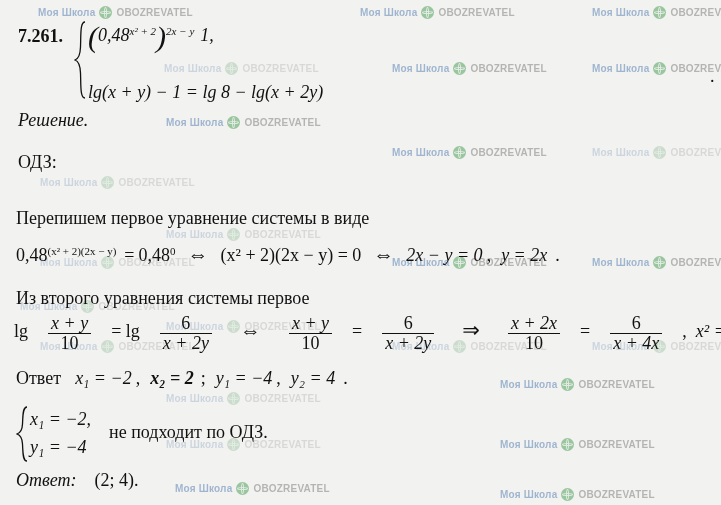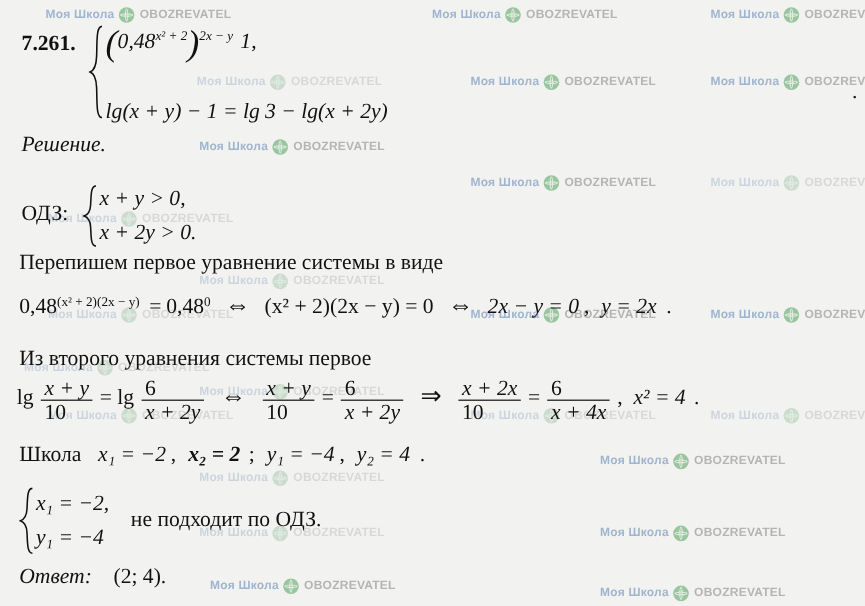--- a/index.html
+++ b/index.html
@@ -89,23 +89,23 @@
     font-size: 11px;
     vertical-align: super;
   }
   .big {
     font-size: 21px;
   }
   
   .frac {
     display: inline-block;
     vertical-align: middle;
-    text-align: left;
+    text-align: center;
     line-height: 1.05;
-    margin: 0 2px;
+    margin: 0 16px;
   }
   .frac .num {
     display: block;
     padding: 0 3px;
   }
   .frac .den {
     display: block;
     border-top: 1px solid #111;
     padding: 0 3px;
   }
@@ -284,49 +284,34 @@
       <span class="brace">
         <svg width="13" height="78" viewBox="0 0 13 78">
           <path d="M11 1 C6 1 7 14 6.5 26 C6.2 34 4 38 1 39 C4 40 6.2 44 6.5 52 C7 64 6 77 11 77" fill="none" stroke="#111" stroke-width="1.3"></path>
         </svg>
       </span>
       <span class="rows">
         <div>
           <span class="bigparen">(</span><span class="t">0,48</span><span class="sup">x² + 2</span><span class="bigparen">)</span><span class="sup">2x − y</span><span class="t" style="margin-left:6px;">1,</span>
         </div>
         <div style="margin-top:18px;">
-          <span class="t">lg(x + y) − 1 = lg 3 − lg(x + 2y)</span>
+          <span class="t">lg(x + y) − 1 = lg 8 − lg(x + 2y)</span>
         </div>
       </span>
     </span>
   </div>
 
   <span class="dot-right" style="left:710px; top:66px;">.</span>
 
   <div class="line" style="left:18px; top:110px;">
     <span class="t ital">Решение.</span>
   </div>
 
   <div class="line" style="left:18px; top:152px;">
     <span class="t">ОДЗ:</span>
-    <span class="sys" style="margin-left:8px;">
-      <span class="brace">
-        <svg width="13" height="52" viewBox="0 0 13 52">
-          <path d="M11 1 C6.5 1 7 9 6.5 17 C6.2 23 4 25 1 26 C4 27 6.2 29 6.5 35 C7 43 6.5 51 11 51" fill="none" stroke="#111" stroke-width="1.3"></path>
-        </svg>
-      </span>
-      <span class="rows">
-        <div>
-          <span class="t ital">x + y &gt; 0,</span>
-        </div>
-        <div>
-          <span class="t ital">x + 2y &gt; 0.</span>
-        </div>
-      </span>
-    </span>
   </div>
 
   <div class="line" style="left:16px; top:208px;">
     <span class="t">Перепишем первое уравнение системы в виде</span>
   </div>
 
   <div class="line" style="left:16px; top:242px;">
     <span class="t">0,48</span><span class="sup">(x² + 2)(2x − y)</span>
     <span class="t" style="margin-left:4px;">=</span>
     <span class="t">0,48</span><span class="sup">0</span>
@@ -373,21 +358,21 @@
     <span class="frac t">
       <span class="num">6</span>
       <span class="den ital">x + 4x</span>
     </span>
     <span class="t">,</span>
     <span class="t ital" style="margin-left:5px;text-align:center;">x² = 4</span>
     <span class="t" style="margin-left:3px;">.</span>
   </div>
 
   <div class="line" style="left:16px; top:368px;">
-    <span class="t">Школа</span>
+    <span class="t">Ответ</span>
     <span class="t ital" style="margin-left:10px;">x₁ = −2</span>
     <span class="t">,</span>
     <span class="t ital" style="margin-left:6px;font-weight:bold;">x₂ = 2</span>
     <span class="t" style="margin-left:3px;">;</span>
     <span class="t ital" style="margin-left:6px;">y₁ = −4</span>
     <span class="t">,</span>
     <span class="t ital" style="margin-left:6px;">y₂ = 4</span>
     <span class="t" style="margin-left:4px;">.</span>
   </div>
 

